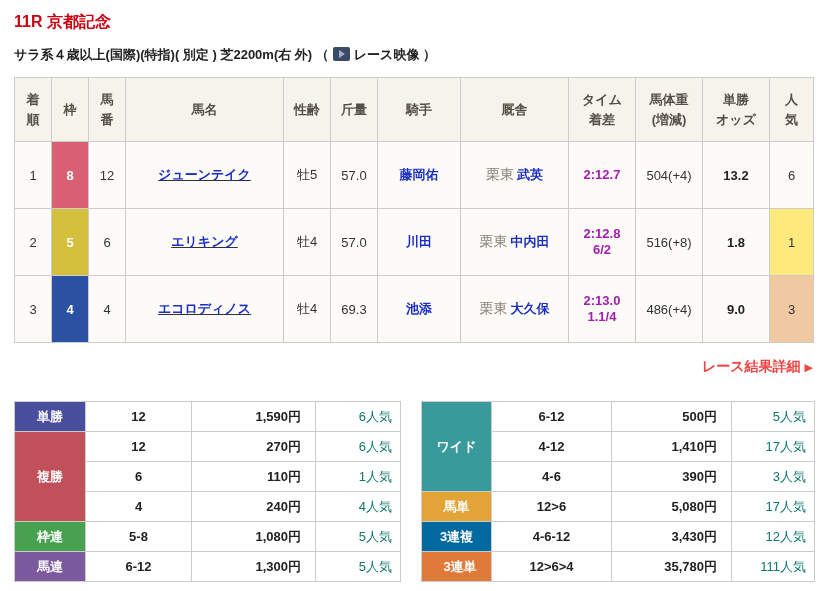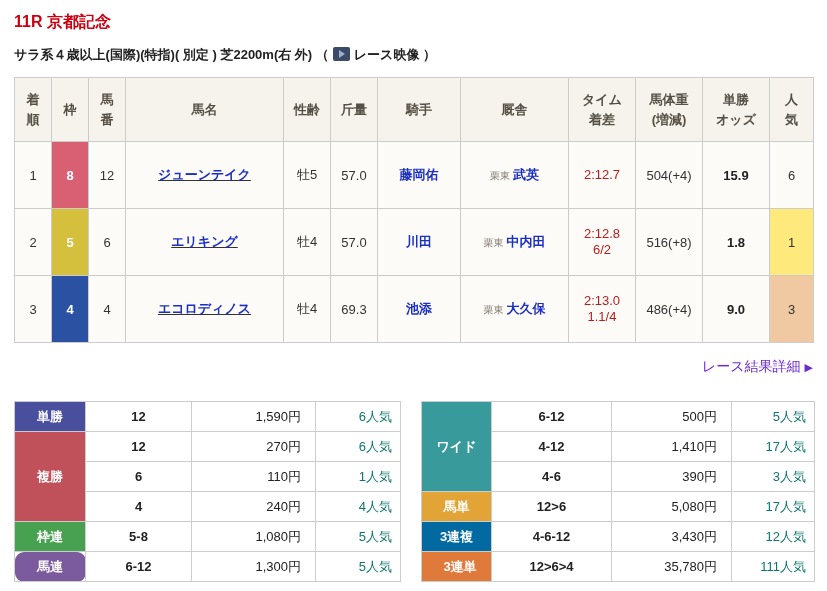--- a/index.html
+++ b/index.html
@@ -25,37 +25,37 @@
   table.results th, table.results td { border:1px solid #ccc; text-align:center; vertical-align:middle; padding:0; }
   table.results th { background:var(--hdr-bg,#f6f3ec); color:#554f46; font-size:13px; font-weight:bold;
                      height:64px; line-height:1.5; }
   table.results td { background:var(--row-bg,#fcfbf7); height:67px; font-size:13px; }
   td.c-pos  { font-size:14px; }
   td.c-waku { color:#fff; font-weight:bold; font-size:14px; }
   td.c-num  { font-size:14px; }
   td.c-horse { text-align:left; padding-left:12px; font-size:14px;text-decoration:underline; }
   td.c-jockey { text-align:left; padding-left:10px; font-size:14px;font-family:Liberation Mono, monospace; }
   td.c-stable { text-align:left; padding-left:10px; font-size:14px; }
-  .region { color:#8a8378; font-size:10px; margin-right:3px; font-weight:normal; }
-  td.c-time { font-weight:normal; font-size:14px; line-height:1.25; color:#b91c1c; }
+  .region { color:#8a8378; font-size:14px; margin-right:3px; font-weight:normal; }
+  td.c-time { font-weight:bold; font-size:14px; line-height:1.25; color:#a21caf; }
   td.c-odds { font-weight:bold; font-size:14px; color:#222; }
   td.c-pop  { font-size:14px; }
 
   
   .detail-row { width:799px; text-align:right; margin:14px 0 0 0; }
-  .detail-link { color:#6d28d9; font-size:14px; font-weight:normal; }
+  .detail-link { color:#ef4444; font-size:14px; font-weight:bold; }
   .detail-link .arr { font-size:11px; margin-left:4px; }
 
   
   .payouts { display:flex; gap:20px; margin-top:25px; }
   table.pay { border-collapse:collapse; table-layout:fixed; }
   table.pay td { border:1px solid #ccc; height:30px; font-size:13px; vertical-align:middle; background:#fff; }
   td.p-label { color:#fff; font-weight:bold; text-align:center; font-size:13px; }
   td.p-combo { text-align:center; font-weight:bold; color:#222; font-size:14px; }
-  td.p-pay   { text-align:right; font-weight:normal; color:#222; padding-right:14px; font-size:14px; }
+  td.p-pay   { text-align:right; font-weight:bold; color:#222; padding-right:14px; font-size:14px; }
   td.p-pop   { text-align:right; color:#0f766e; padding-right:8px; }
   table.pay-left  { width:386px; }
   table.pay-right { width:393px; }
 </style>
 </head>
 <body>
 
 <div class="race-title">11R 京都記念</div>
 
 <div class="race-cond">
@@ -131,21 +131,21 @@
     <td class="c-horse"><a>ジューンテイク</a></td>
     <td>牡5</td>
     <td>57.0</td>
     <td class="c-jockey"><a>藤岡佑</a></td>
     <td class="c-stable"><span class="region">栗東</span><a>武英</a></td>
     <td class="c-time">
           <div>2:12.7</div>
           <div></div>
         </td>
     <td>504(+4)</td>
-    <td class="c-odds">15.9</td>
+    <td class="c-odds">13.2</td>
     <td class="c-pop">6</td>
   </tr>
   <tr>
     <td class="c-pos">2</td>
     <td class="c-waku" style="background-color: rgb(212, 192, 60);">5</td>
     <td class="c-num">6</td>
     <td class="c-horse"><a>エリキング</a></td>
     <td>牡4</td>
     <td>57.0</td>
     <td class="c-jockey"><a>川田</a></td>
@@ -214,21 +214,21 @@
       <td class="p-pay">240円</td>
       <td class="p-pop">4人気</td>
     </tr>
     <tr>
       <td class="p-label" style="background-color: rgb(72, 161, 80);">枠連</td>
       <td class="p-combo">5-8</td>
       <td class="p-pay">1,080円</td>
       <td class="p-pop">5人気</td>
     </tr>
     <tr>
-      <td class="p-label" style="background-color: rgb(124, 90, 158); border-radius: 9px;">馬連</td>
+      <td class="p-label" style="background-color: rgb(124, 90, 158);">馬連</td>
       <td class="p-combo">6-12</td>
       <td class="p-pay">1,300円</td>
       <td class="p-pop">5人気</td>
     </tr>
   </tbody>
     </table>
 
   <table class="pay pay-right">
     <colgroup>
         <col style="width:70px">

